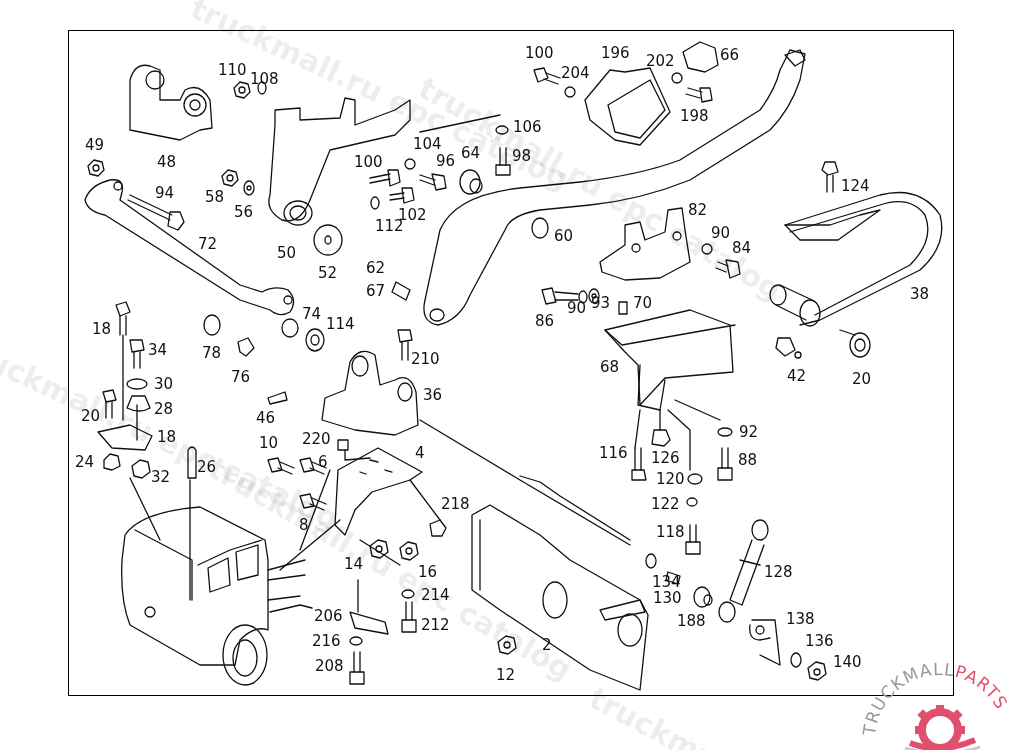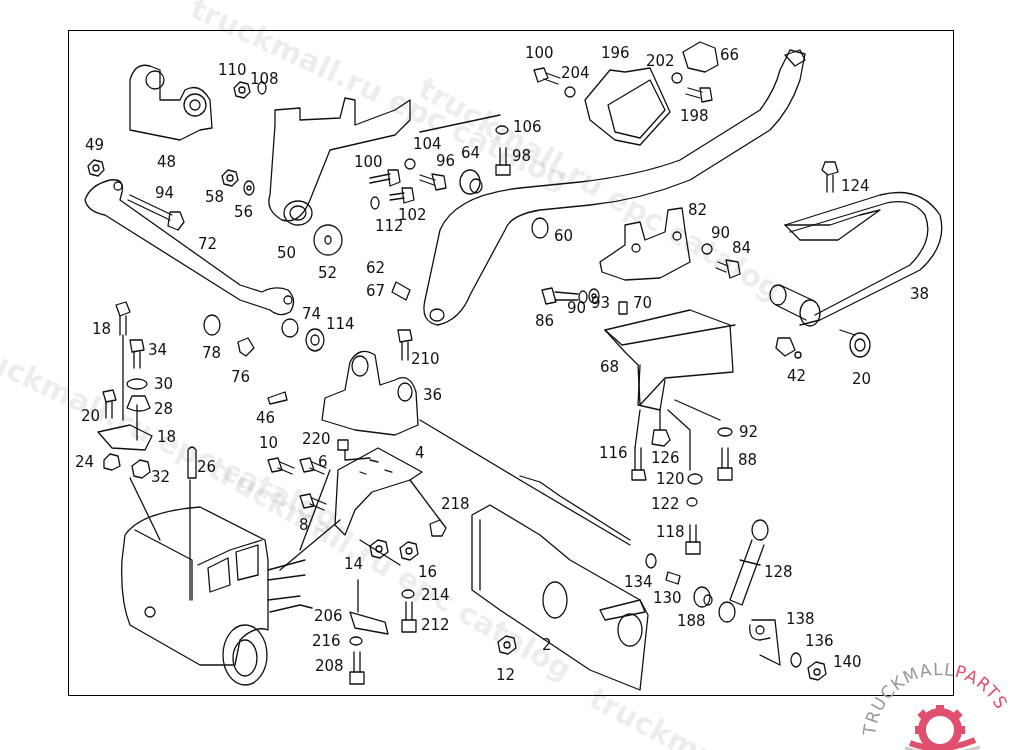--- a/index.html
+++ b/index.html
@@ -457,21 +457,21 @@
 <div class="lbl" style="left:315px;top:659px">208</div>
 <div class="lbl" style="left:496px;top:668px">12</div>
 <div class="lbl" style="left:542px;top:638px">2</div>
 <div class="lbl" style="left:599px;top:446px">116</div>
 <div class="lbl" style="left:651px;top:451px">126</div>
 <div class="lbl" style="left:739px;top:425px">92</div>
 <div class="lbl" style="left:738px;top:453px">88</div>
 <div class="lbl" style="left:656px;top:472px">120</div>
 <div class="lbl" style="left:651px;top:497px">122</div>
 <div class="lbl" style="left:656px;top:525px">118</div>
-<div class="lbl" style="left:624px;top:575px">134</div>
+<div class="lbl" style="left:652px;top:575px">134</div>
 <div class="lbl" style="left:653px;top:591px">130</div>
 <div class="lbl" style="left:677px;top:614px">188</div>
 <div class="lbl" style="left:764px;top:565px">128</div>
 <div class="lbl" style="left:786px;top:612px">138</div>
 <div class="lbl" style="left:805px;top:634px">136</div>
 <div class="lbl" style="left:833px;top:655px">140</div>
 
 <div id="logo">
   <svg id="logo-text" viewBox="0 0 170 95">
     <defs>

